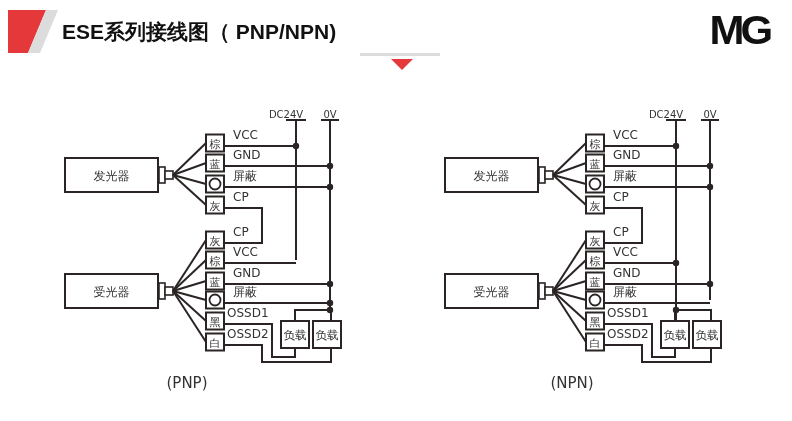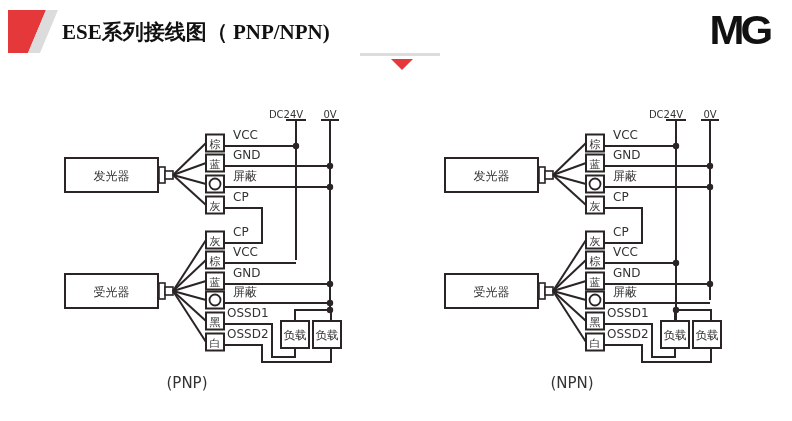--- a/index.html
+++ b/index.html
@@ -1,18 +1,18 @@
 <!DOCTYPE html>
 <html><head>
 <meta charset="utf-8">
 <style>
   html, body { margin:0; padding:0; background:#ffffff; }
   body { width:792px; height:421px; position:relative; overflow:hidden; font-family:"DejaVu Sans", sans-serif; }
   .header-accent { position:absolute; left:0; top:0; }
-  .page-title { position:absolute; left:62px; top:18px; font-family:Liberation Serif, serif; font-weight:bold; font-size:21px; color:#111; letter-spacing:0px; white-space:nowrap; }
+  .page-title { position:absolute; left:62px; top:18px; font-family:Liberation Sans, sans-serif; font-weight:bold; font-size:21px; color:#111; letter-spacing:0px; white-space:nowrap; }
   .logo { position:absolute; left:711px; top:8px; font-family:"Liberation Sans", sans-serif; font-weight:bold; font-size:40px; color:#111; letter-spacing:-4px; transform:scaleX(1.05); }
   .divider { position:absolute; left:360px; top:53px; width:80px; height:3px; background:#dcdcdc; }
   .triangle { position:absolute; left:391px; top:59px; width:0; height:0; border-left:11px solid transparent; border-right:11px solid transparent; border-top:11px solid #e5383b; }
   svg.diagram { position:absolute; left:0; top:0; }
   .box-label { font-family:"DejaVu Sans", sans-serif; font-size:12px; fill:#333; }
   .wire-label { font-family:"DejaVu Sans", sans-serif; font-size:12px; fill:#333; }
   .color-label { font-family:"DejaVu Sans", sans-serif; font-size:11px; fill:#333; }
   .rail-label { font-family:"DejaVu Sans", sans-serif; font-size:10px; fill:#333; }
   .caption { font-family:"DejaVu Sans", sans-serif; font-size:15px; fill:#333; }
   .load-label { font-family:"DejaVu Sans", sans-serif; font-size:11.5px; fill:#333; }

